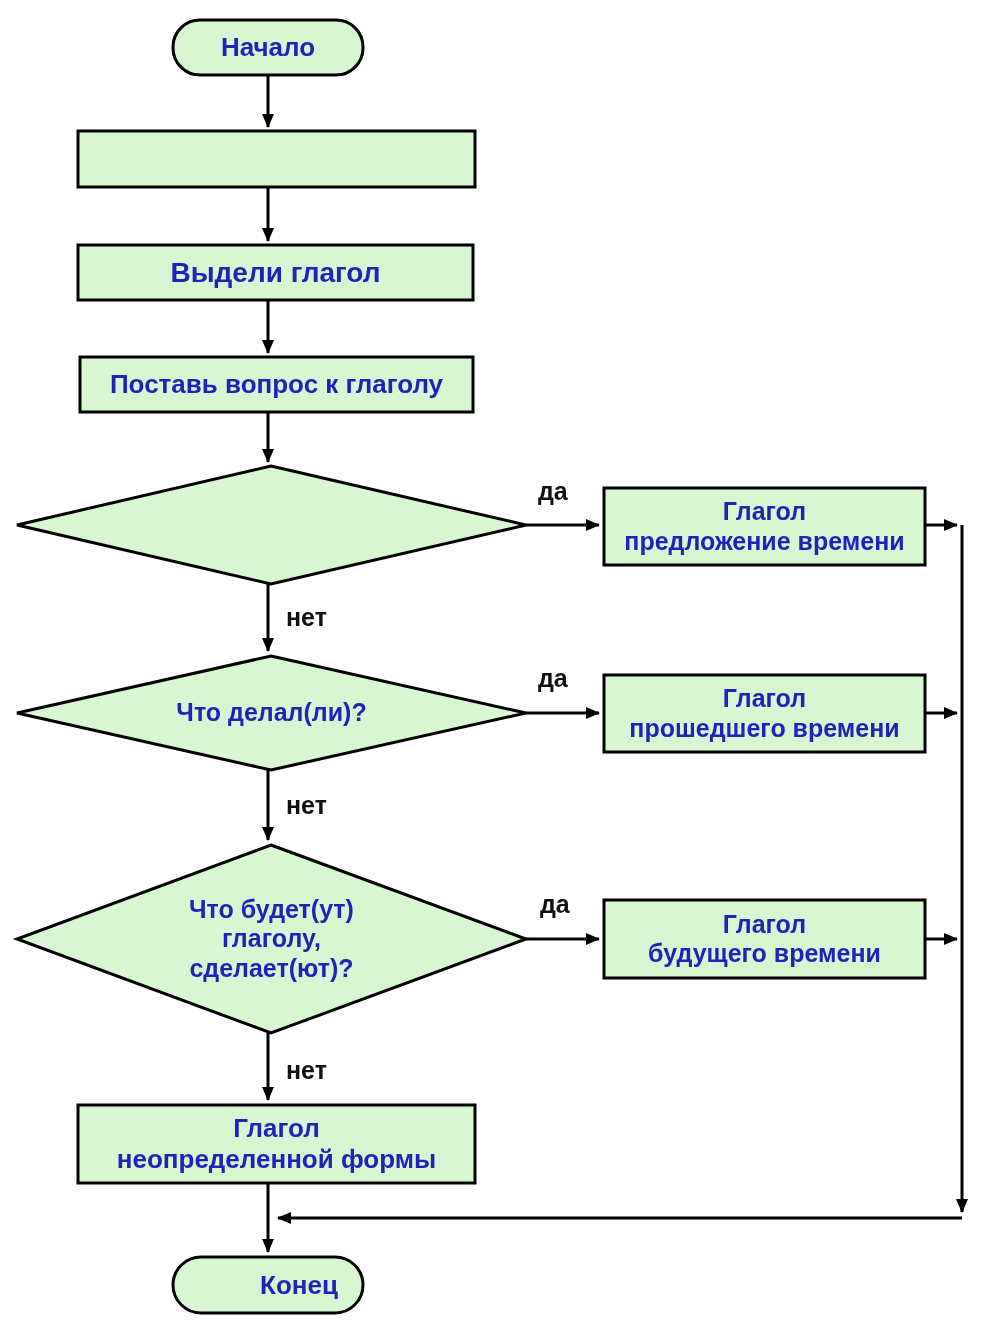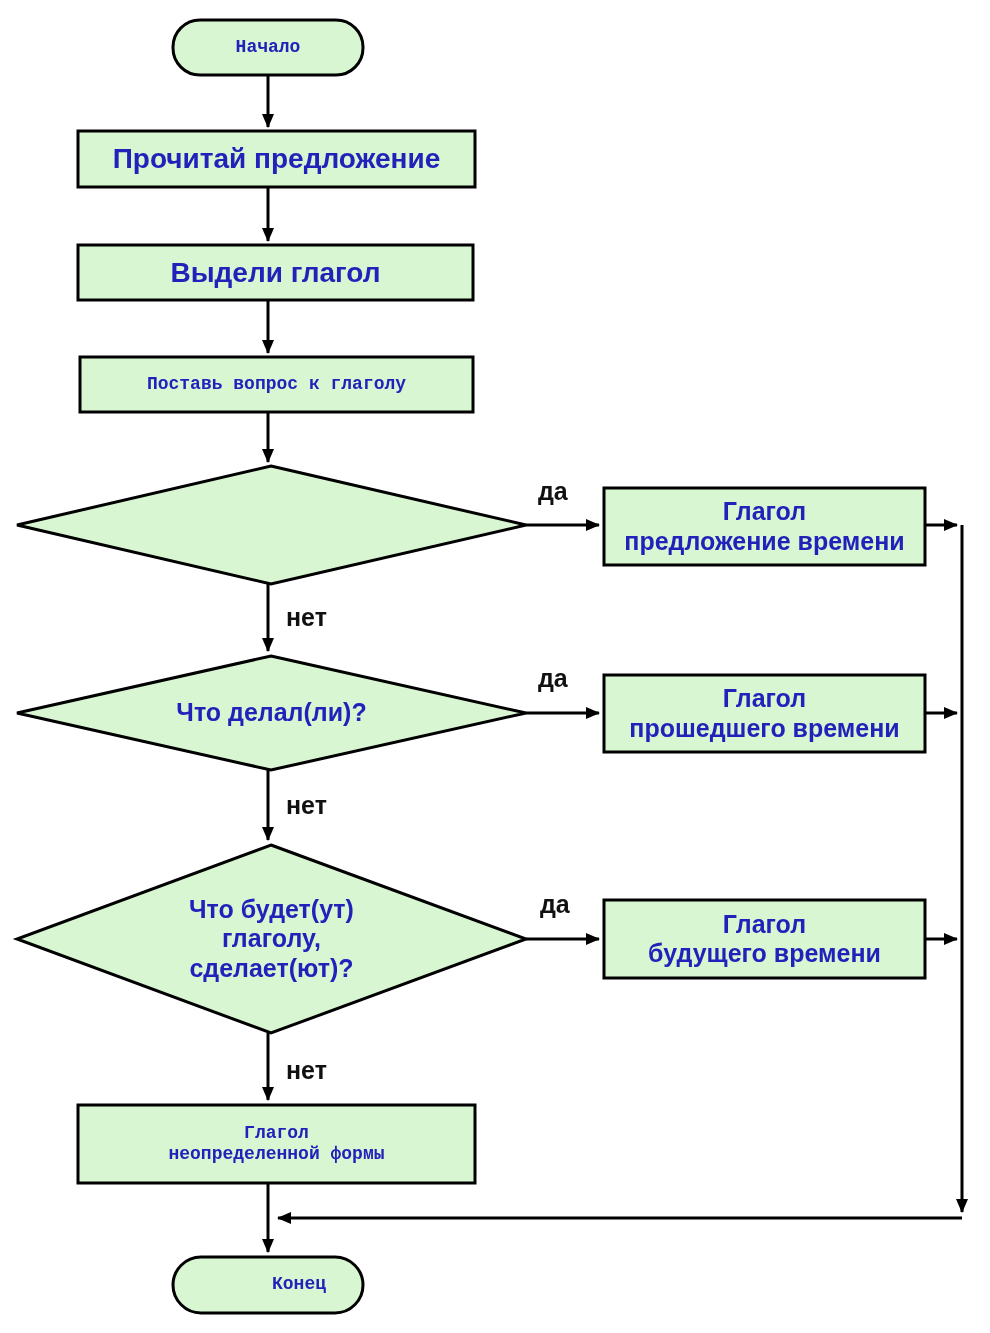--- a/index.html
+++ b/index.html
@@ -15,21 +15,21 @@
     position:absolute;
     display:flex;flex-direction:column;
     align-items:center;justify-content:center;
     text-align:center;
     font-weight:bold;
     color:#2222bb;
     line-height:1.18;
     pointer-events:none;
   }
   .fs28{font-size:28px;}
-  .fs26{font-size:18px;font-family:Liberation Mono, monospace;}
+  .fs26{font-size:26px;}
   .fs25{font-size:25px;}
   .edge-lbl{
     position:absolute;
     font-weight:bold;
     font-size:25px;
     color:#111111;
     pointer-events:none;
   }
   .ln{display:block;}
 </style>
@@ -75,21 +75,20 @@
       <rect x="604" y="675" width="321" height="77"></rect>
       <polygon points="271,845 526,939 271,1033 17,939"></polygon>
       <rect x="604" y="900" width="321" height="78"></rect>
       <rect x="78" y="1105" width="397" height="78"></rect>
       <rect x="173" y="1257" width="190" height="56" rx="28" ry="28"></rect>
     </g>
   </svg>
 
   <div class="lbl fs26" style="left:173px;top:20px;width:190px;height:55px;">Начало</div>
 
-  <div class="lbl fs28" style="left:78px;top:131px;width:397px;height:56px;">Прочитай предложение</div>
 
   <div class="lbl fs28" style="left:78px;top:245px;width:395px;height:55px;">Выдели глагол</div>
 
   <div class="lbl fs26" style="left:80px;top:357px;width:393px;height:55px;">Поставь вопрос к глаголу</div>
 
 
   <div class="lbl fs25" style="left:604px;top:488px;width:321px;height:77px;">
     <span class="ln">Глагол</span>
     <span class="ln">предложение времени</span>
   </div>

